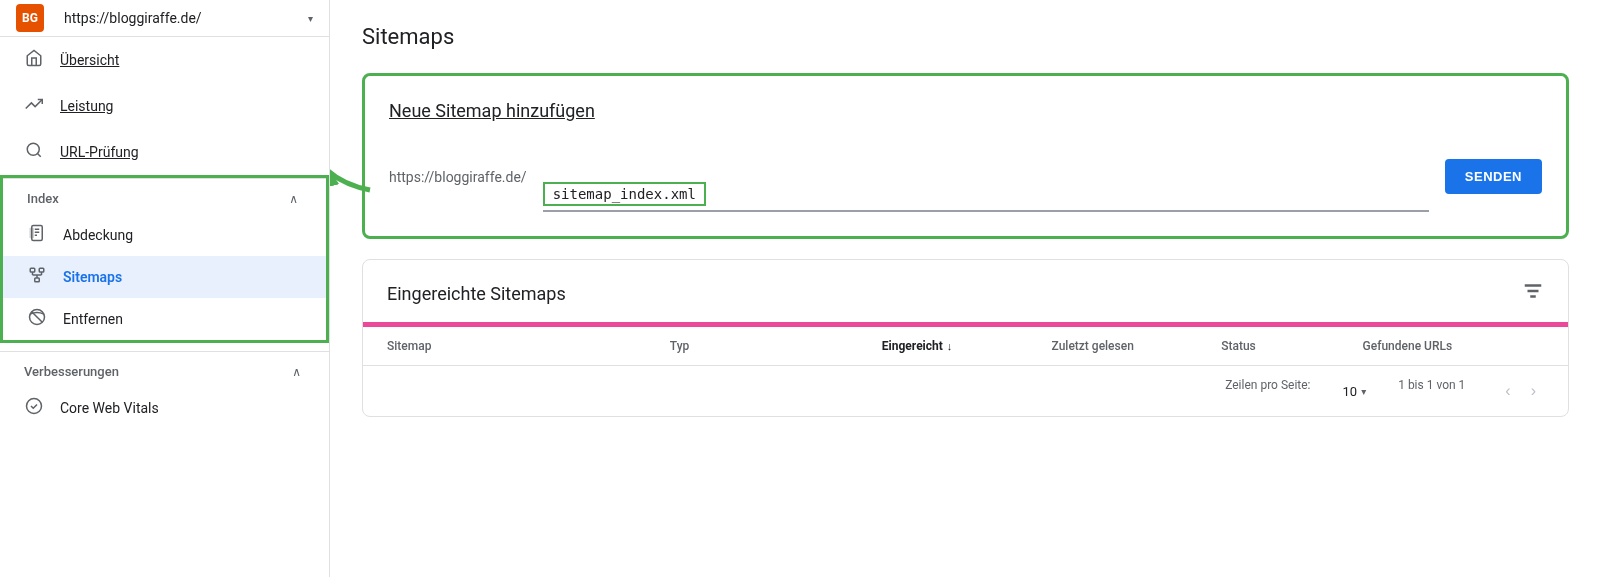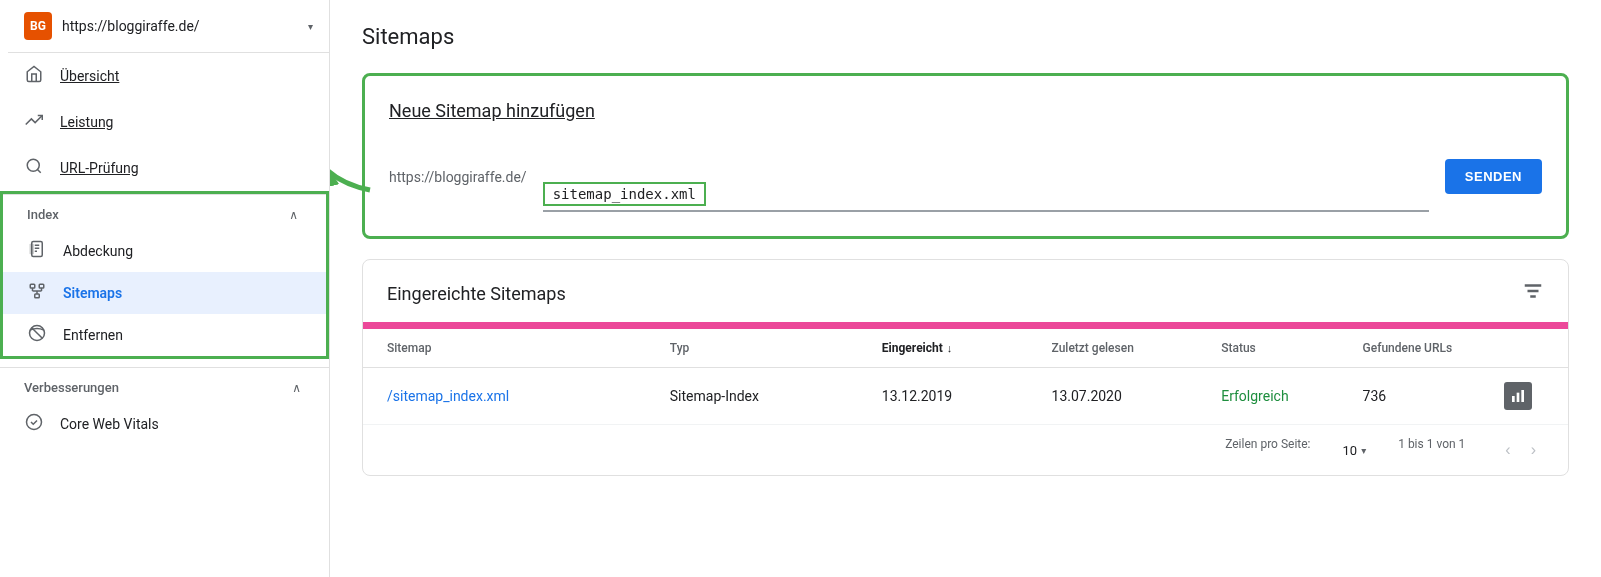--- a/index.html
+++ b/index.html
@@ -11,24 +11,23 @@
       min-width: 330px;
       background: #fff;
       border-right: 1px solid #e0e0e0;
       display: flex;
       flex-direction: column;
       overflow-y: auto;
     }
     .sidebar-header {
       display: flex;
       align-items: center;
-      padding: 12px 16px;
+      padding: 4px 16px;
       border-bottom: 1px solid #e0e0e0;
-      gap: 10px;
-      margin-left: 8px;
+      gap: 20px;
     }
     .site-icon {
       width: 28px; height: 28px;
       background: #e65100;
       border-radius: 4px;
       display: flex; align-items: center; justify-content: center;
       color: white; font-weight: bold; font-size: 12px;
       flex-shrink: 0;
     }
     .site-url {
@@ -156,21 +155,21 @@
       border: 1px solid #e0e0e0;
       border-radius: 8px;
       background: #fff;
       overflow: hidden;
     }
     .submitted-header {
       display: flex;
       align-items: center;
       justify-content: space-between;
       padding: 20px 24px 16px 24px;
-      border-bottom: 7px solid #ec4899;
+      border-bottom: 5px solid #ec4899;
     }
     .submitted-title {
       font-size: 18px;
       font-weight: 400;
       color: #202124;
     }
     .filter-icon { color: #5f6368; font-size: 18px; cursor: pointer; }
 
     .table-header {
       display: grid;
@@ -400,37 +399,20 @@
       </div>
       <div class="th">
         <span>Status</span>
       </div>
       <div class="th">
         <span>Gefundene URLs</span>
       </div>
       <div class="th"></div>
     </div>
 
-    <div class="table-row">
-      <div class="td link">/sitemap_index.xml</div>
-      <div class="td">Sitemap-Index</div>
-      <div class="td">13.12.2019</div>
-      <div class="td">13.07.2020</div>
-      <div class="td success">Erfolgreich</div>
-      <div class="td">736</div>
-      <div class="td">
-        <div class="chart-icon">
-          <svg width="16" height="16" viewBox="0 0 24 24" fill="white">
-              <rect x="3" y="12" width="4" height="9"></rect>
-              <rect x="10" y="7" width="4" height="14"></rect>
-              <rect x="17" y="3" width="4" height="18"></rect>
-            </svg>
-        </div>
-      </div>
-    </div>
 
     <div class="pagination">
       <span class="pagination-label">Zeilen pro Seite:</span>
       <div class="rows-select">
         <span class="rows-value">10</span>
         <span style="font-size:10px; color:#5f6368;">▾</span>
       </div>
       <span>1 bis 1 von 1</span>
       <div class="pagination-nav">
         <button class="page-btn disabled">‹</button>

